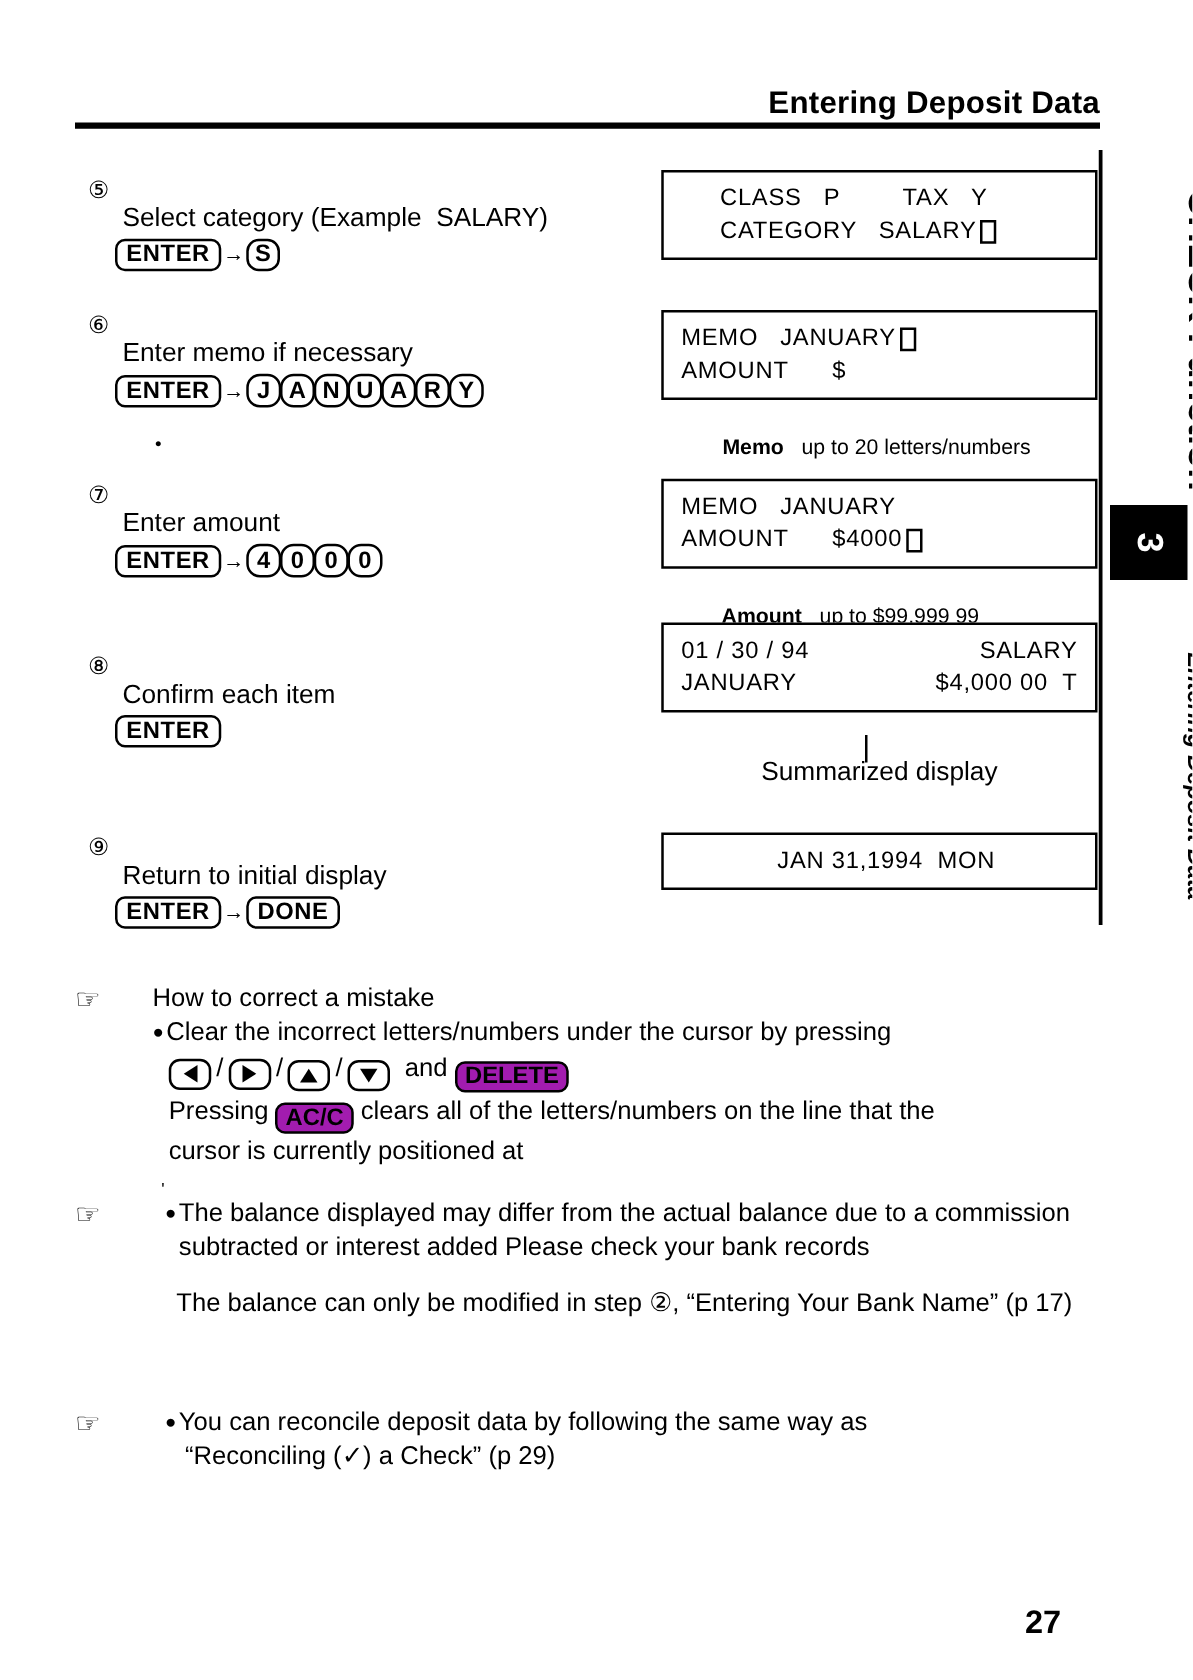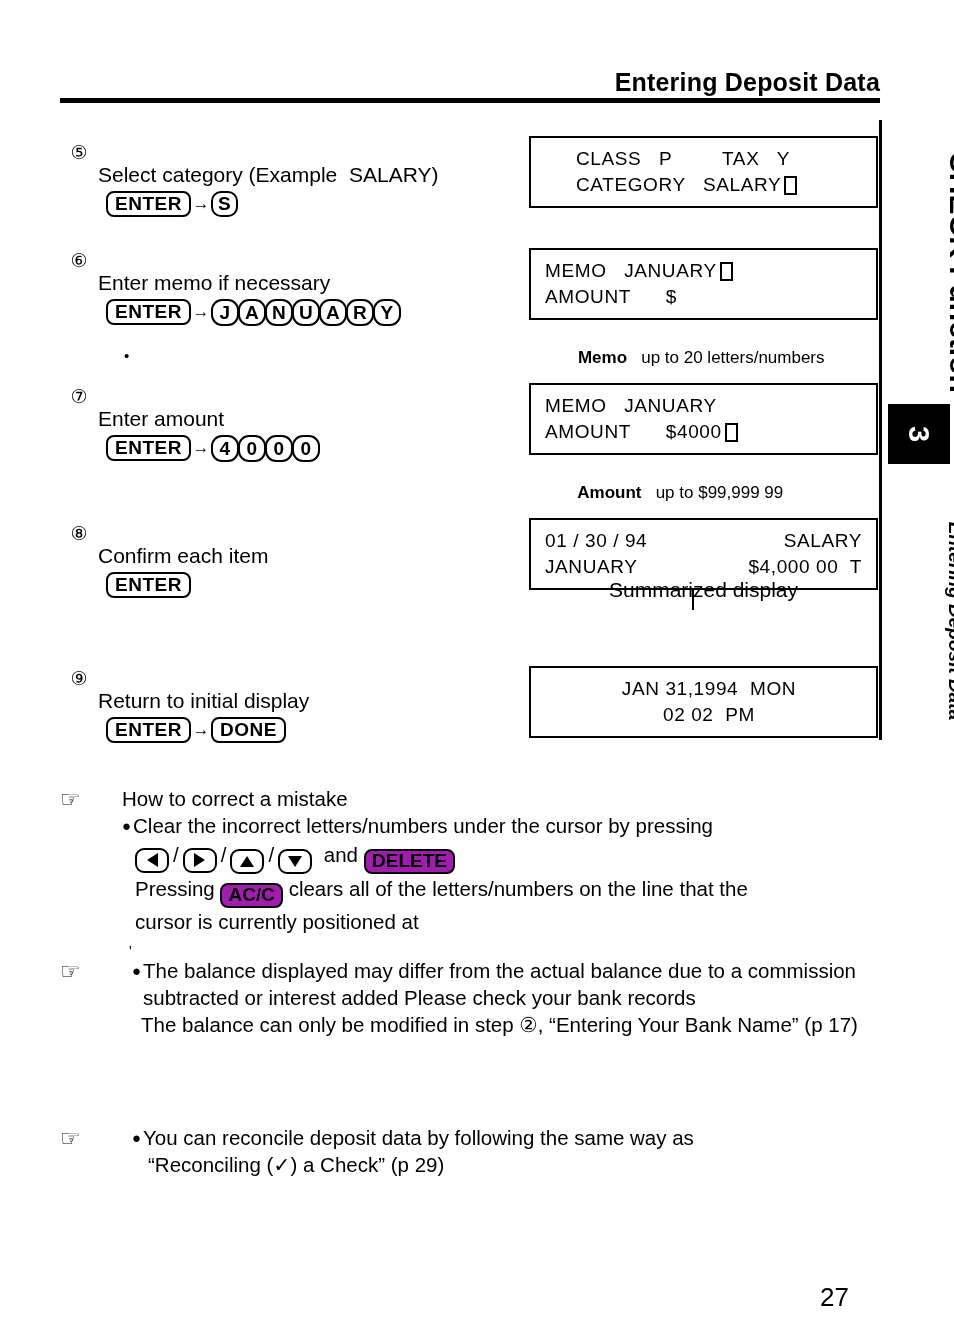--- a/index.html
+++ b/index.html
@@ -59,23 +59,24 @@
     text-align: center;
   }
   .step-text {
     font-size: 21px;
     line-height: 24px;
     padding-left: 4px;
     white-space: pre;
     margin-top: 21px;
   }
   .keys-row {
-    margin-left: 42px;
+    margin-left: 28px;
     margin-top: 4px;
     display: flex;
+    align-items: center;
   }
 
   
   .key {
     display: inline-flex;
     align-items: center;
     justify-content: center;
     border: 2.5px solid #000;
     box-sizing: border-box;
     font-weight: bold;
@@ -170,21 +171,21 @@
     position: absolute;
     left: 692px;
     top: 588px;
     width: 2px;
     height: 22px;
     background: #000;
   }
   #summarized-label {
     position: absolute;
     left: 529px;
-    top: 578px;
+    top: 606px;
     width: 349px;
     text-align: center;
     font-size: 21px;
   }
 
   
   #side-tab-title {
     position: absolute;
     left: 830px;
     top: 255px;
@@ -305,21 +306,21 @@
     top: 944px;
     font-size: 14px;
     line-height: 14px;
   }
 
   #page-number {
     position: absolute;
     left: 820px;
     top: 1282px;
     font-size: 26px;
-    font-weight: normal;
+    font-weight: bold;
   }
 </style>
 </head>
 <body>
 
 <div id="page">
 
   <div id="page-header-title">Entering Deposit Data</div>
   <div id="header-rule"></div>
 
@@ -429,41 +430,38 @@
     <div class="lcd-line">
       <span>AMOUNT      $4000</span>
       <span class="cursor-block"></span>
     </div>
   </div>
 
   <div class="caption" style="top:463px;">
     <span>Amount</span><span class="light">   up to $99,999 99</span>
   </div>
 
-  <div class="lcd" style="top:518px; padding-right:14px;text-align:center;">
+  <div class="lcd" style="top:498px; padding-right:14px;text-align:center;">
     <div class="lcd-line">
       <span>01 / 30 / 94</span>
       <span class="grow"></span>
       <span>SALARY</span>
     </div>
     <div class="lcd-line">
       <span>JANUARY</span>
       <span class="grow"></span>
       <span>$4,000 00  T</span>
     </div>
   </div>
   <div id="summarized-leader"></div>
   <div id="summarized-label">Summarized display</div>
 
   <div class="lcd" style="top:666px;">
     <div class="lcd-line centered">
       <span>JAN 31,1994  MON</span>
-    </div>
-    <div class="lcd-line centered">
-      <span>02 02  PM</span>
     </div>
   </div>
 
   <div id="side-rule"></div>
   <div id="side-tab-title">CHECK Function</div>
   <div id="side-tab-chapter">
     <span>3</span>
   </div>
   <div id="side-tab-subtitle">Entering Deposit Data</div>
 
@@ -498,21 +496,21 @@
 
   <div id="stray-mark2">'</div>
 
   <div class="note" style="top:957px;">
     <div class="note-hand">☞</div>
     <div class="note-body" style="margin-left:72px; width:760px;">
       <div class="hang">
         <span class="bullet">●</span>
         <span class="ptext">The balance displayed may differ from the actual balance due to a commission subtracted or interest added  Please check your bank records</span>
       </div>
-      <div style="padding-left:9px;">The balance can only be modified in step ②, “Entering Your Bank Name” (p  17)</div>
+      <div style="padding-left:9px;margin-top:18px;">The balance can only be modified in step ②, “Entering Your Bank Name” (p  17)</div>
     </div>
   </div>
 
   <div class="note" style="top:1124px;">
     <div class="note-hand">☞</div>
     <div class="note-body" style="margin-left:72px; width:760px;">
       <div class="hang">
         <span class="bullet">●</span>
         <span class="ptext">You can reconcile deposit data by following the same way as</span>
       </div>

